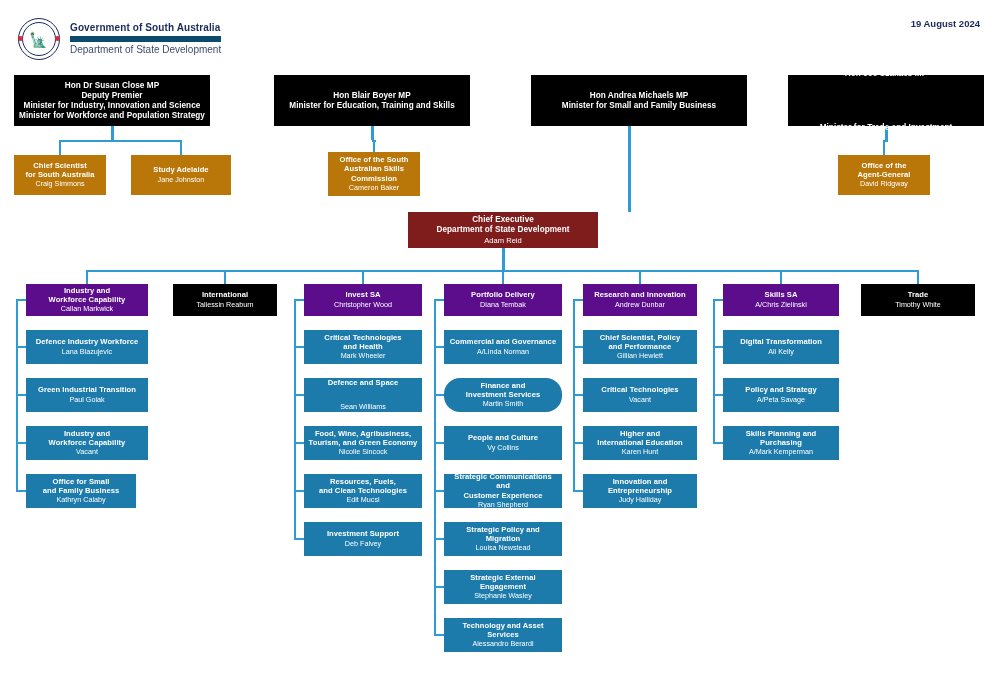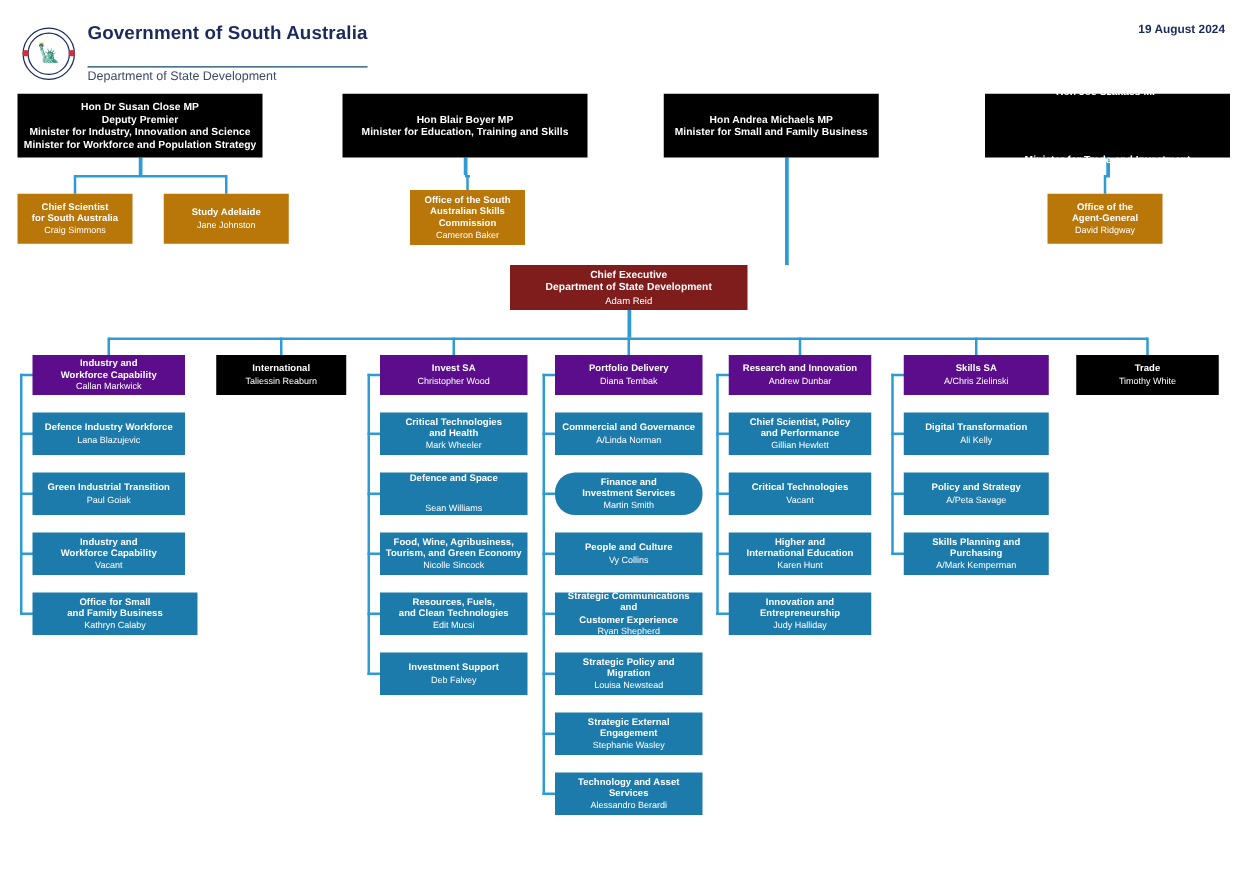--- a/index.html
+++ b/index.html
@@ -58,26 +58,26 @@
     top: 17px;
     width: 5px; height: 5px;
     background: #d02f3a;
     border-radius: 50%;
   }
   .crest .red-l { left: -1px; }
   .crest .red-r { right: -1px; }
 
   .brand-text { line-height: 1.25; }
   .brand-title {
-    font-size: 15px;
+    font-size: 10px;
     font-weight: bold;
     color: #1b2a5c;
     letter-spacing: .1px;
-    border-bottom: 1px solid #0c4a6e;
-    padding-bottom: 16px;
+    border-bottom: 6px solid #0c4a6e;
+    padding-bottom: 1px;
   }
   .brand-sub {
     font-size: 10px;
     color: #3d4a6b;
     padding-top: 2px;
   }
   .doc-date {
     position: absolute;
     right: 20px;
     top: 18px;
@@ -206,21 +206,21 @@
       <div class="node minister" style="left: 14px; top: 75px; width: 196px; height: 51px;">
         <div class="t">Hon Dr Susan Close MP</div>
         <div class="t">Deputy Premier</div>
         <div class="t">Minister for Industry, Innovation and Science</div>
         <div class="t">Minister for Workforce and Population Strategy</div>
       </div>
       <div class="node minister" style="left: 274px; top: 75px; width: 196px; height: 51px;">
         <div class="t">Hon Blair Boyer MP</div>
         <div class="t">Minister for Education, Training and Skills</div>
       </div>
-      <div class="node minister" style="left: 531px; top: 75px; width: 172px; height: 51px;">
+      <div class="node minister" style="left: 531px; top: 75px; width: 216px; height: 51px;">
         <div class="t">Hon Andrea Michaels MP</div>
         <div class="t">Minister for Small and Family Business</div>
       </div>
       <div class="node minister" style="left: 788px; top: 75px; width: 196px; height: 51px; gap: 44px;">
         <div class="t">Hon Joe Szakacs MP</div>
         <div class="t">Minister for Trade and Investment</div>
       </div>
       <div class="node agency" style="left: 14px; top: 155px; width: 92px; height: 40px;">
         <div class="t">Chief Scientist</div>
         <div class="t">for South Australia</div>
@@ -257,21 +257,21 @@
       </div>
       <div class="node branch" style="left: 26px; top: 378px; width: 122px; height: 34px;">
         <div class="t">Green Industrial Transition</div>
         <div class="n">Paul Goiak</div>
       </div>
       <div class="node branch" style="left: 26px; top: 426px; width: 122px; height: 34px;">
         <div class="t">Industry and</div>
         <div class="t">Workforce Capability</div>
         <div class="n">Vacant</div>
       </div>
-      <div class="node branch" style="left: 26px; top: 474px; width: 132px; height: 34px;">
+      <div class="node branch" style="left: 26px; top: 474px; width: 110px; height: 34px;">
         <div class="t">Office for Small</div>
         <div class="t">and Family Business</div>
         <div class="n">Kathryn Calaby</div>
       </div>
       <div class="node division-blue" style="left: 173px; top: 284px; width: 104px; height: 32px;">
         <div class="t">International</div>
         <div class="n">Taliessin Reaburn</div>
       </div>
       <div class="node division-purple" style="left: 304px; top: 284px; width: 118px; height: 32px;">
         <div class="t">Invest SA</div>

